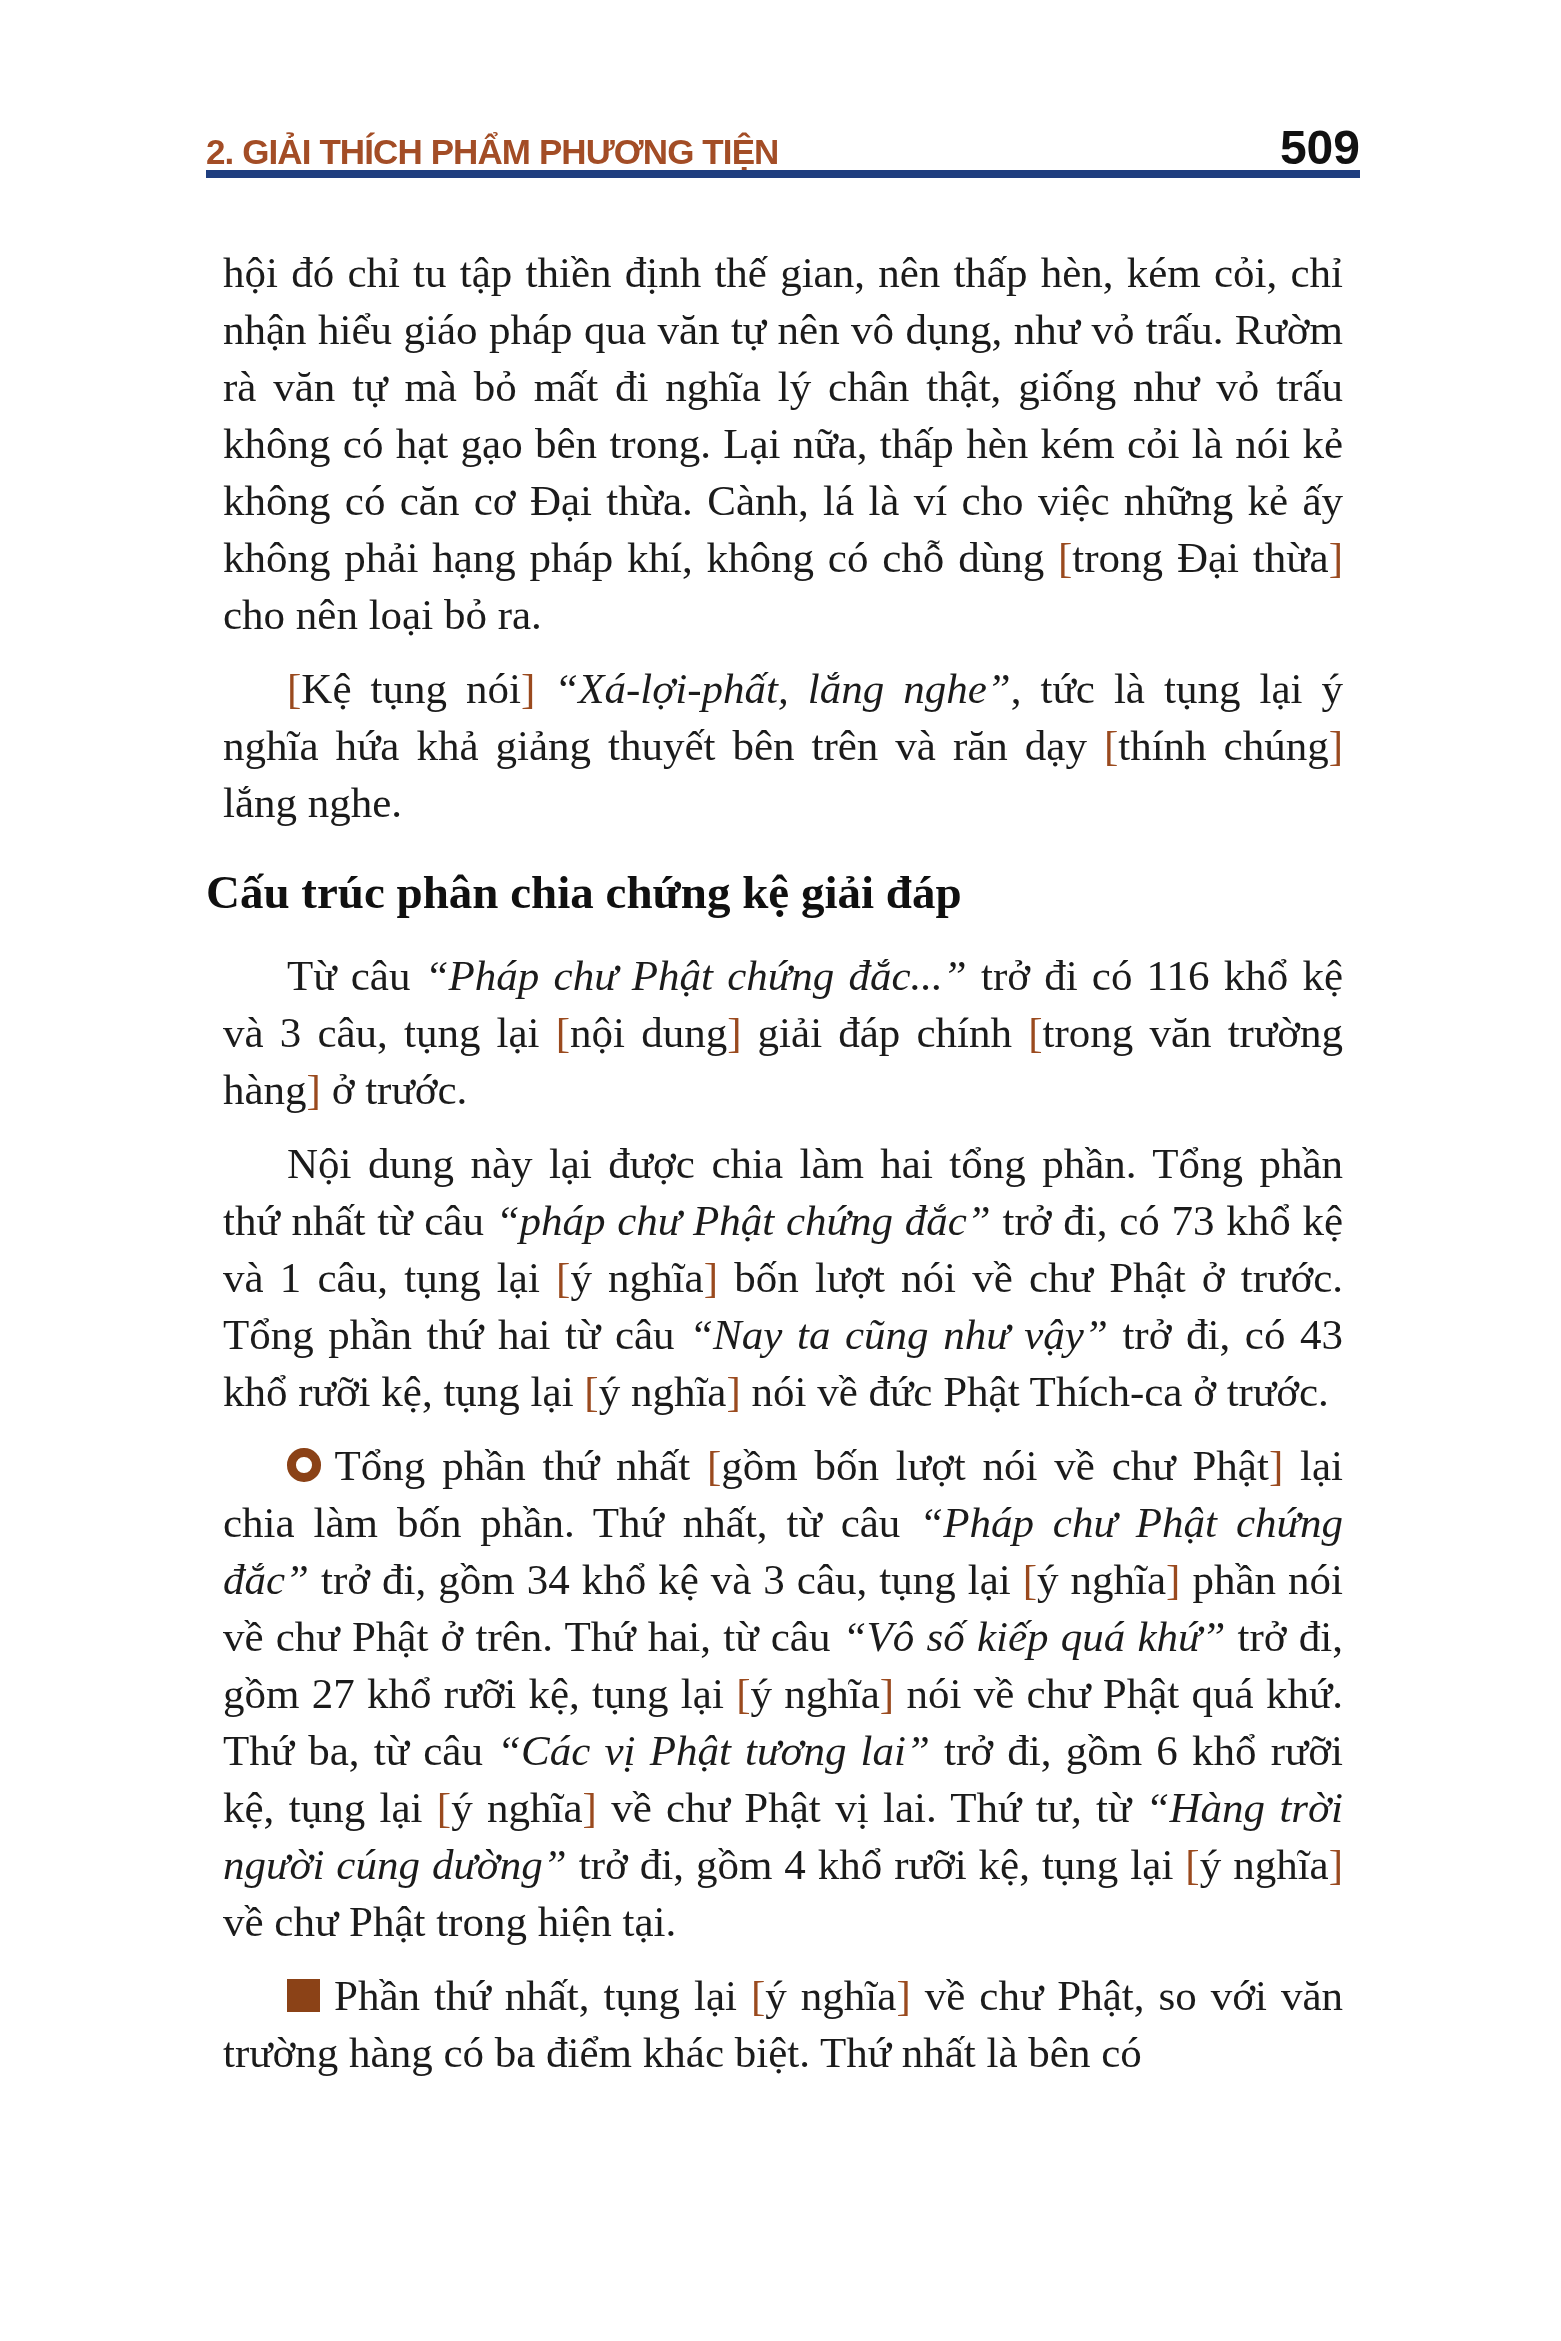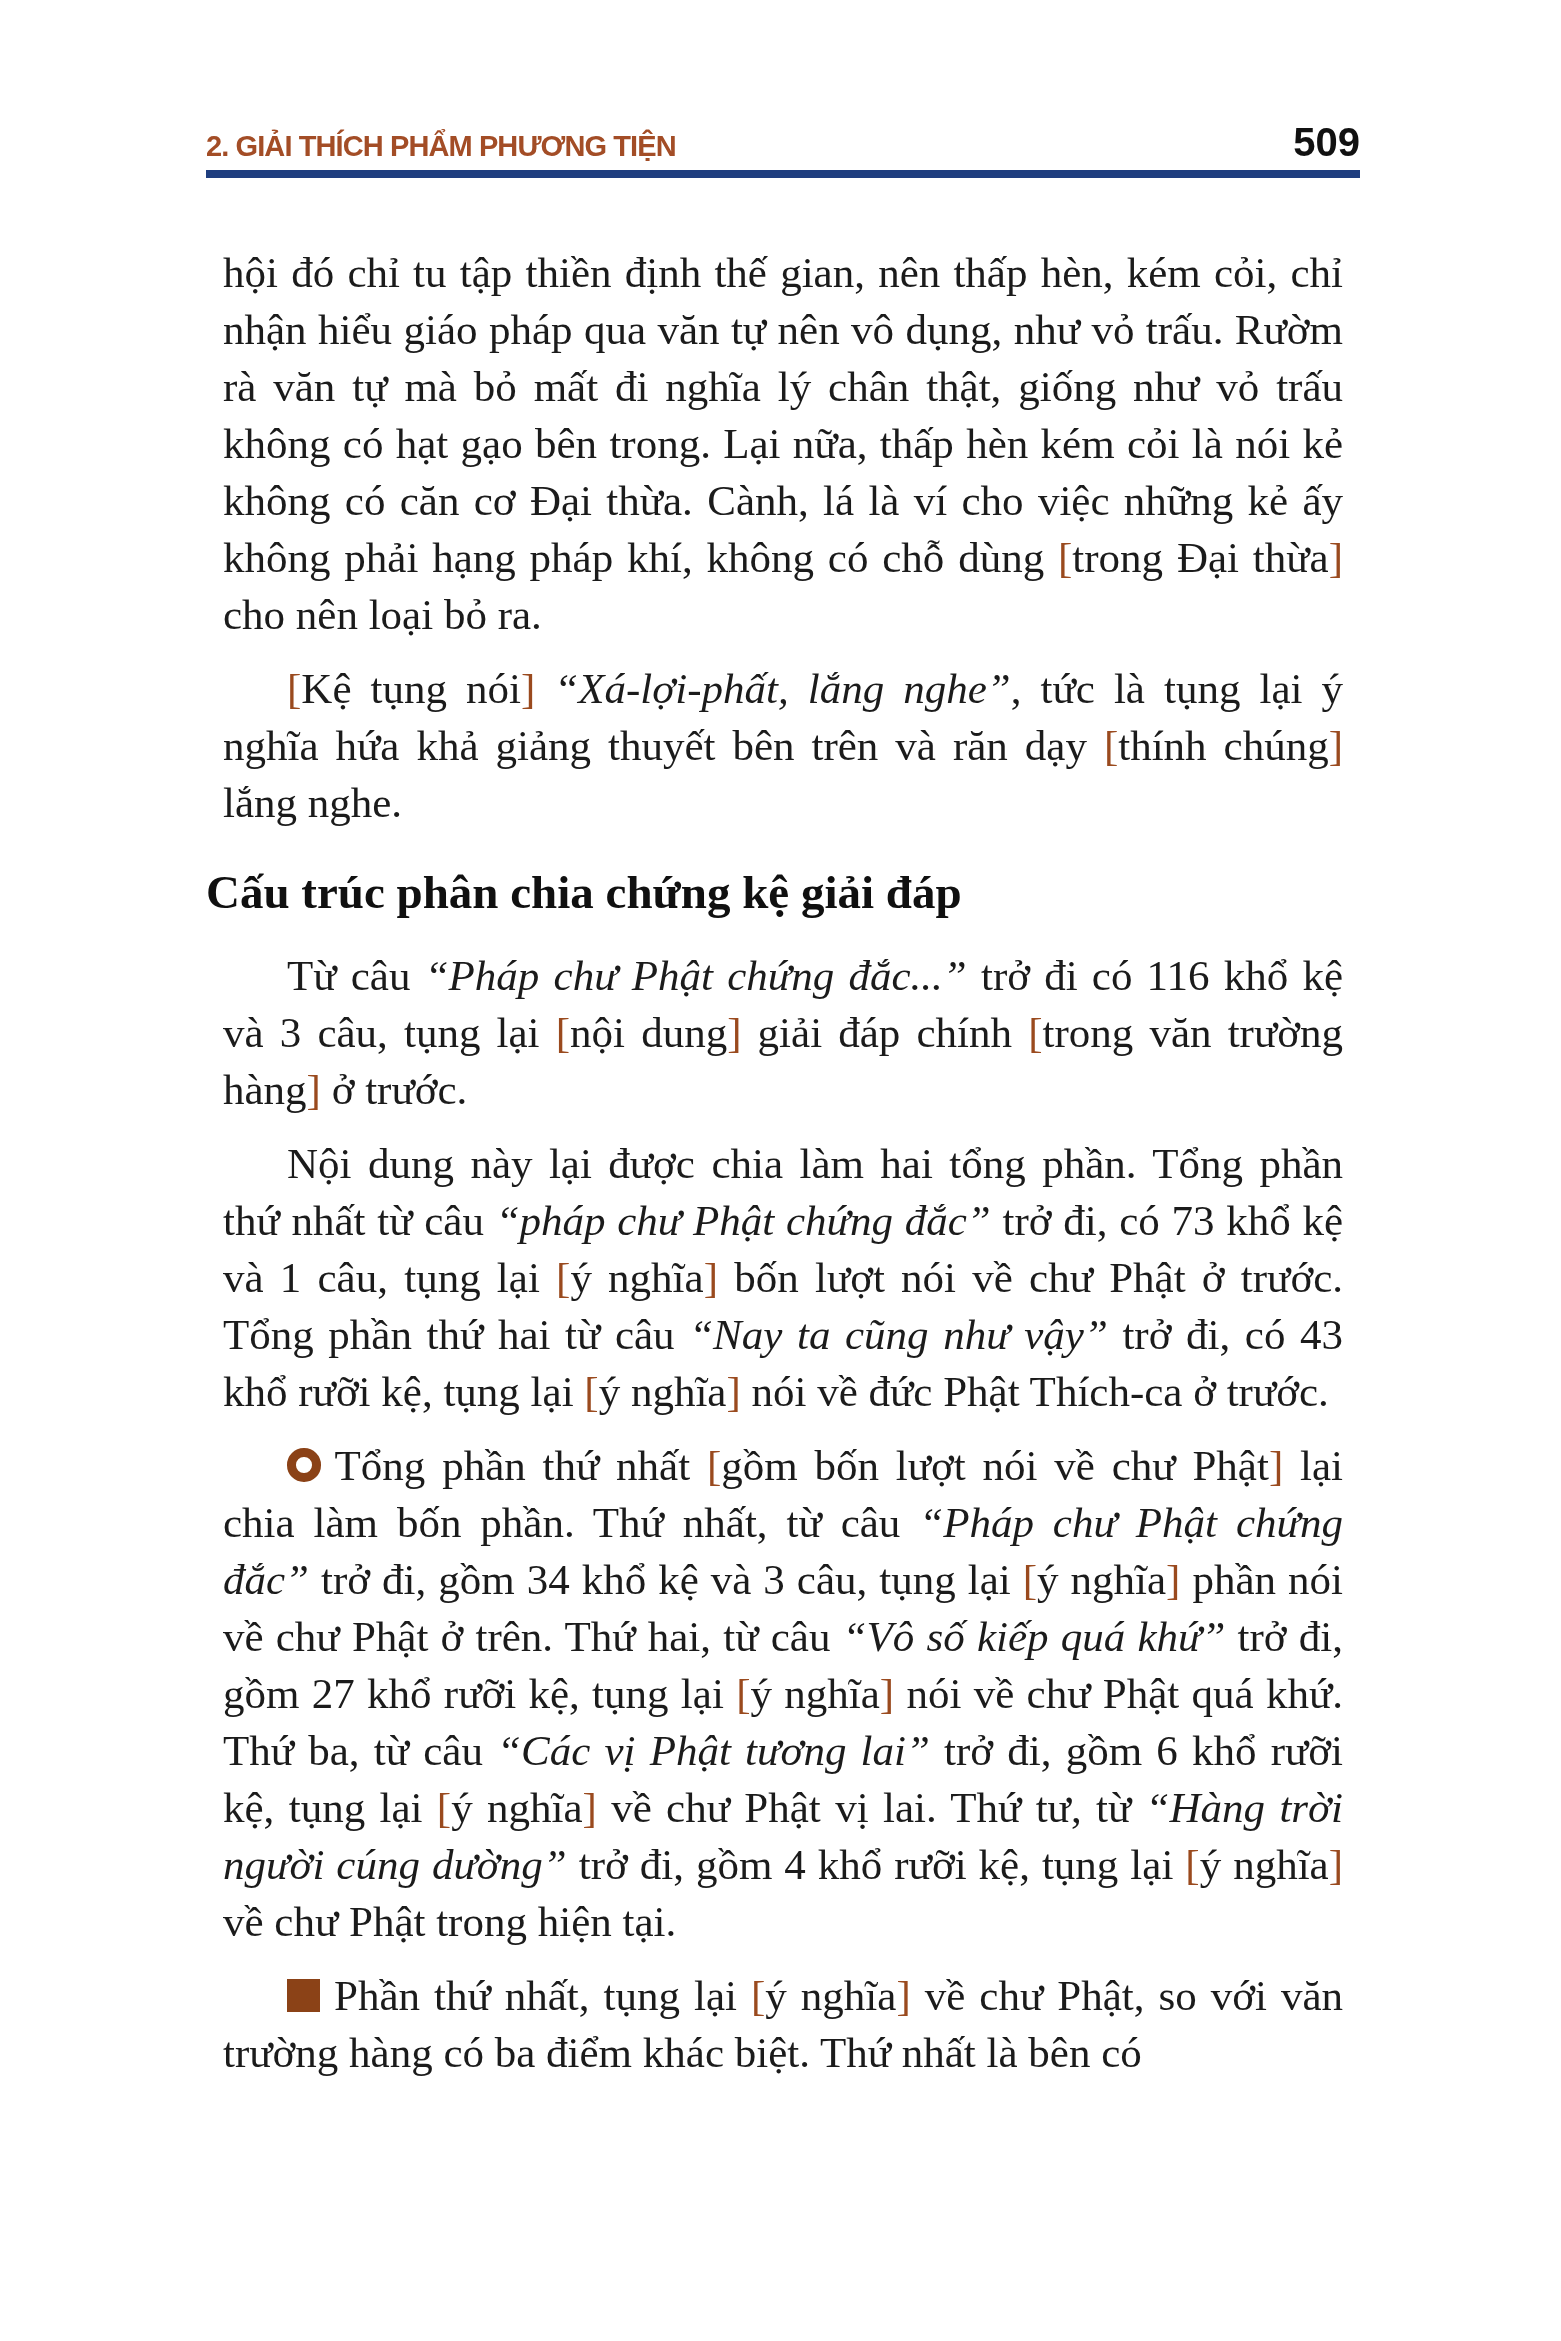--- a/index.html
+++ b/index.html
@@ -21,29 +21,29 @@
     left: 206px;
     top: 120px;
     width: 1154px;
     display: flex;
     justify-content: space-between;
     align-items: baseline;
   }
   .header-title {
     font-family: "Liberation Sans", "DejaVu Sans", sans-serif;
     font-weight: 700;
-    font-size: 29px;
+    font-size: 35px;
     letter-spacing: -0.9px;
     color: #A34D26;
     white-space: nowrap;
   }
   .page-number {
     font-family: "Liberation Sans", "DejaVu Sans", sans-serif;
     font-weight: 700;
-    font-size: 40px;
+    font-size: 48px;
     color: #111111;
   }
   .header-rule {
     position: absolute;
     left: 206px;
     top: 170px;
     width: 1154px;
     height: 7.8px;
     background: #1F3E7F;
   }

